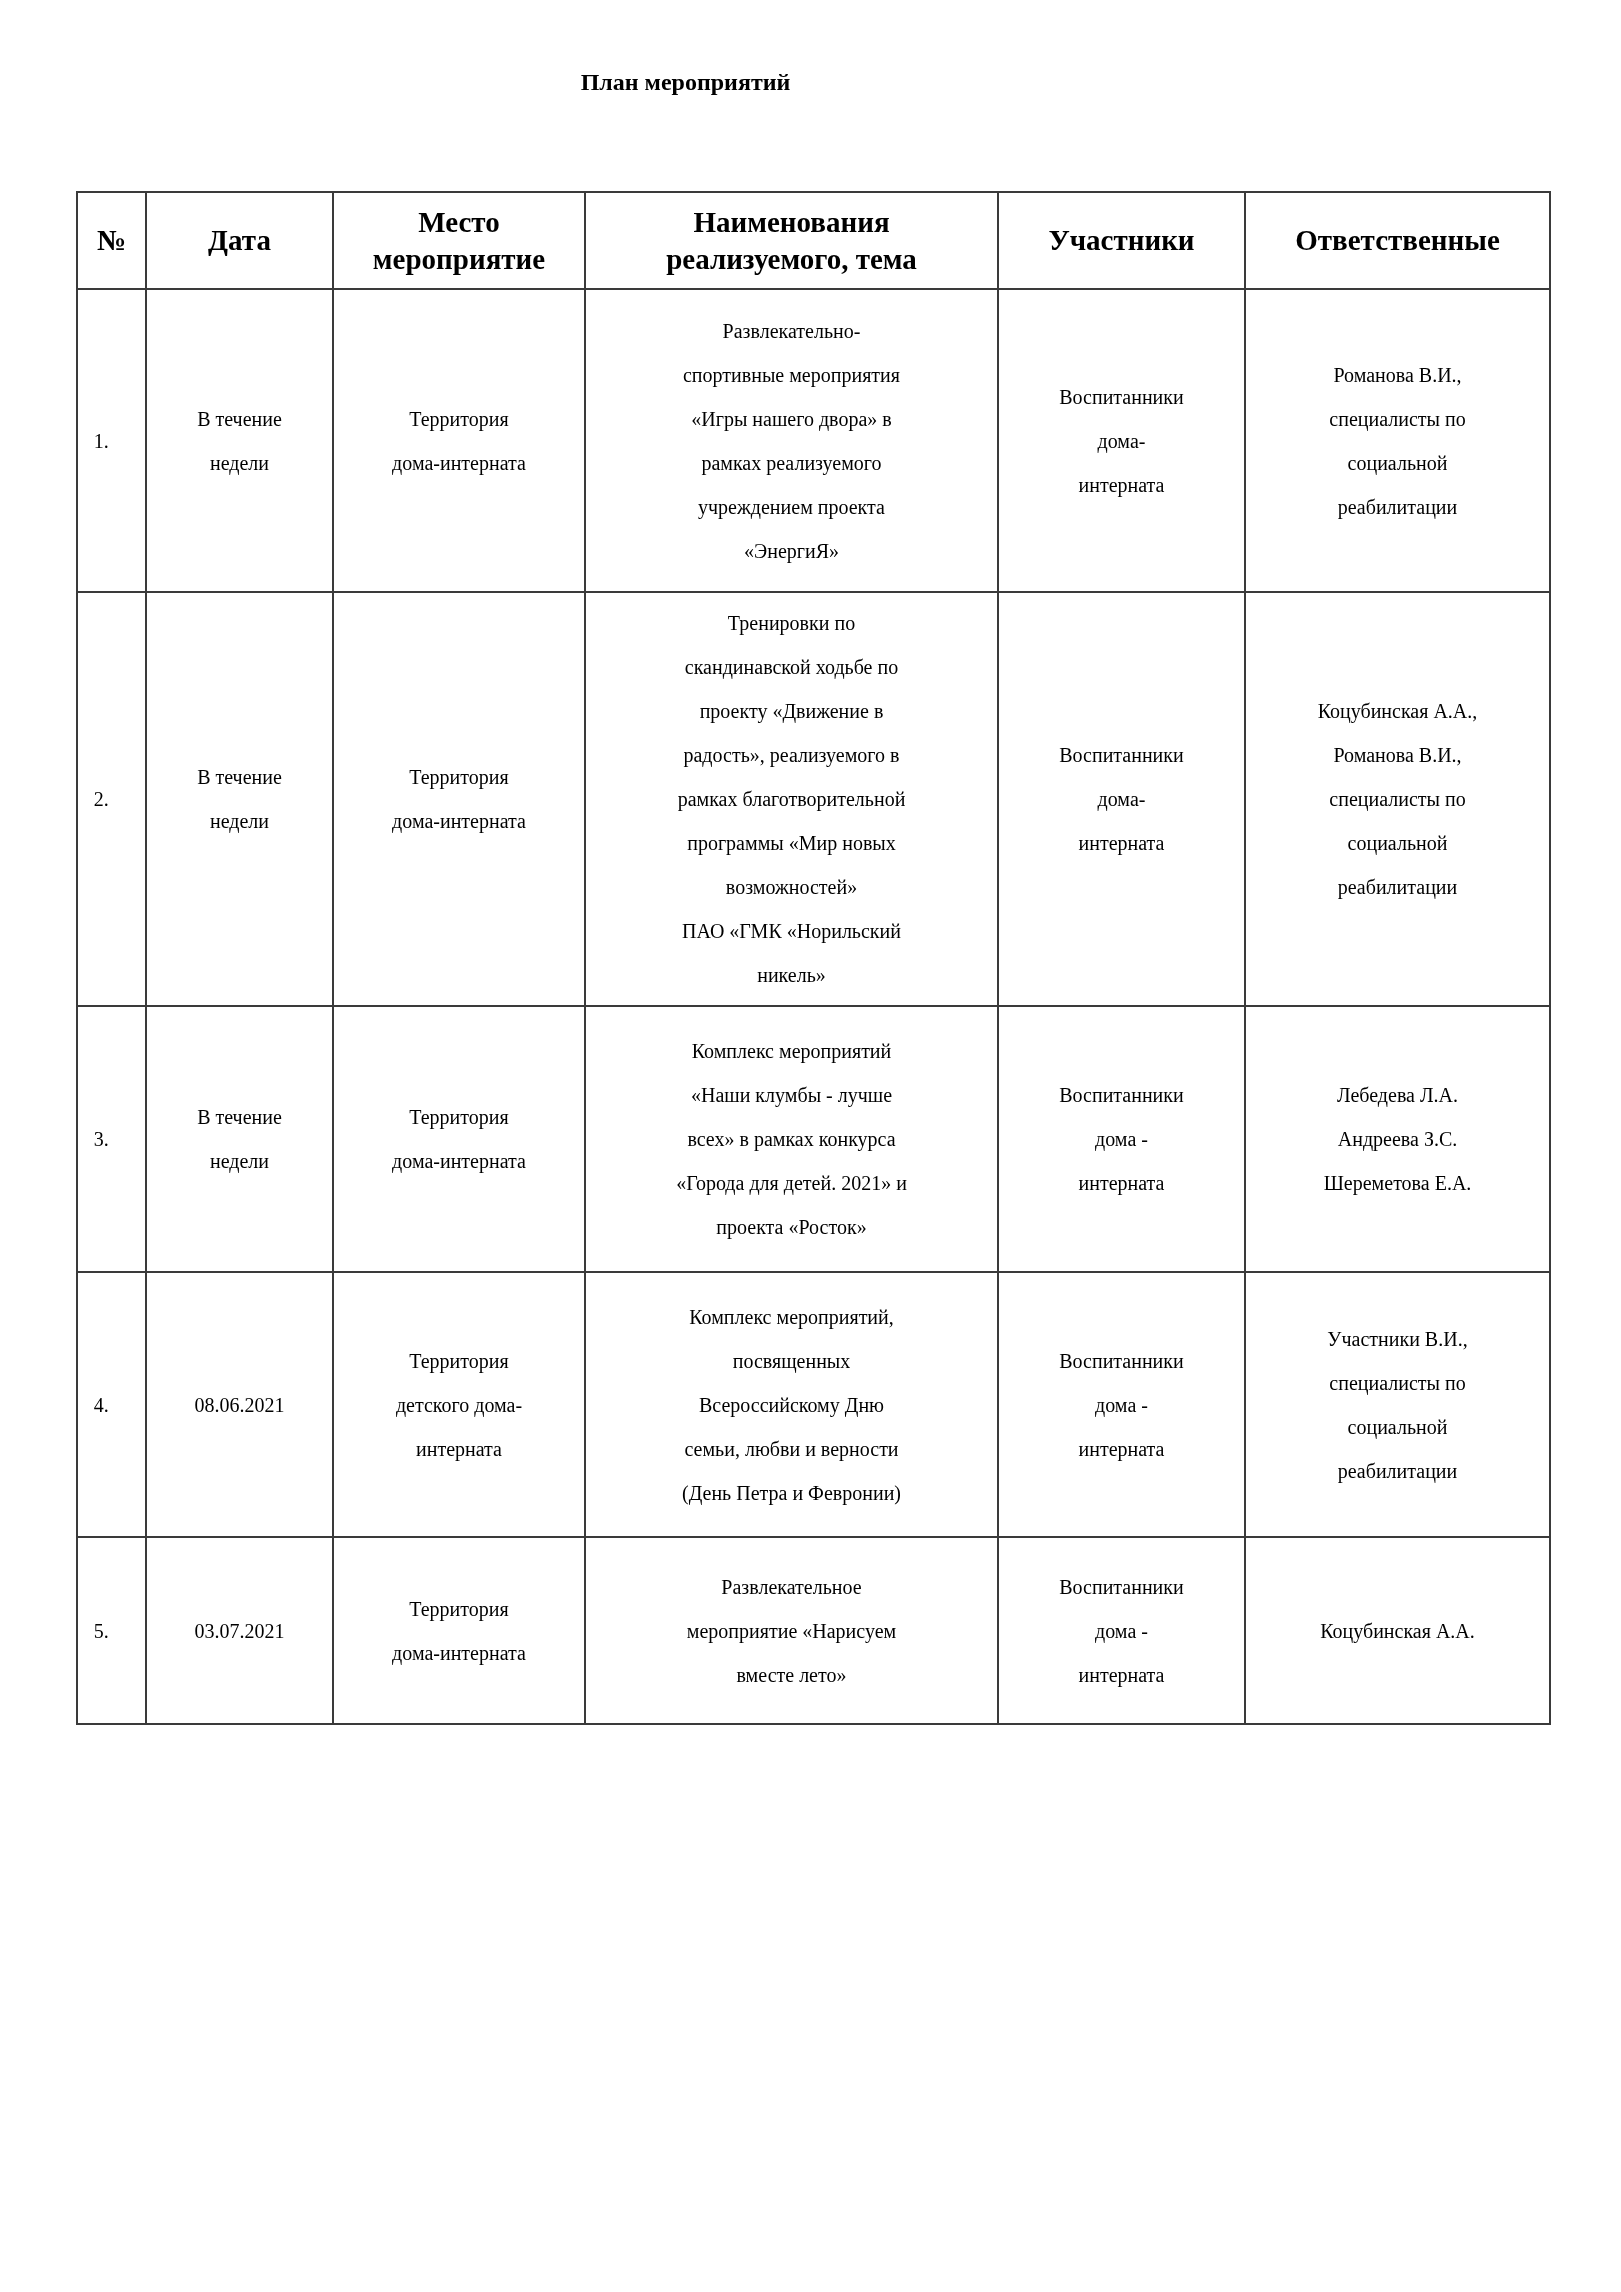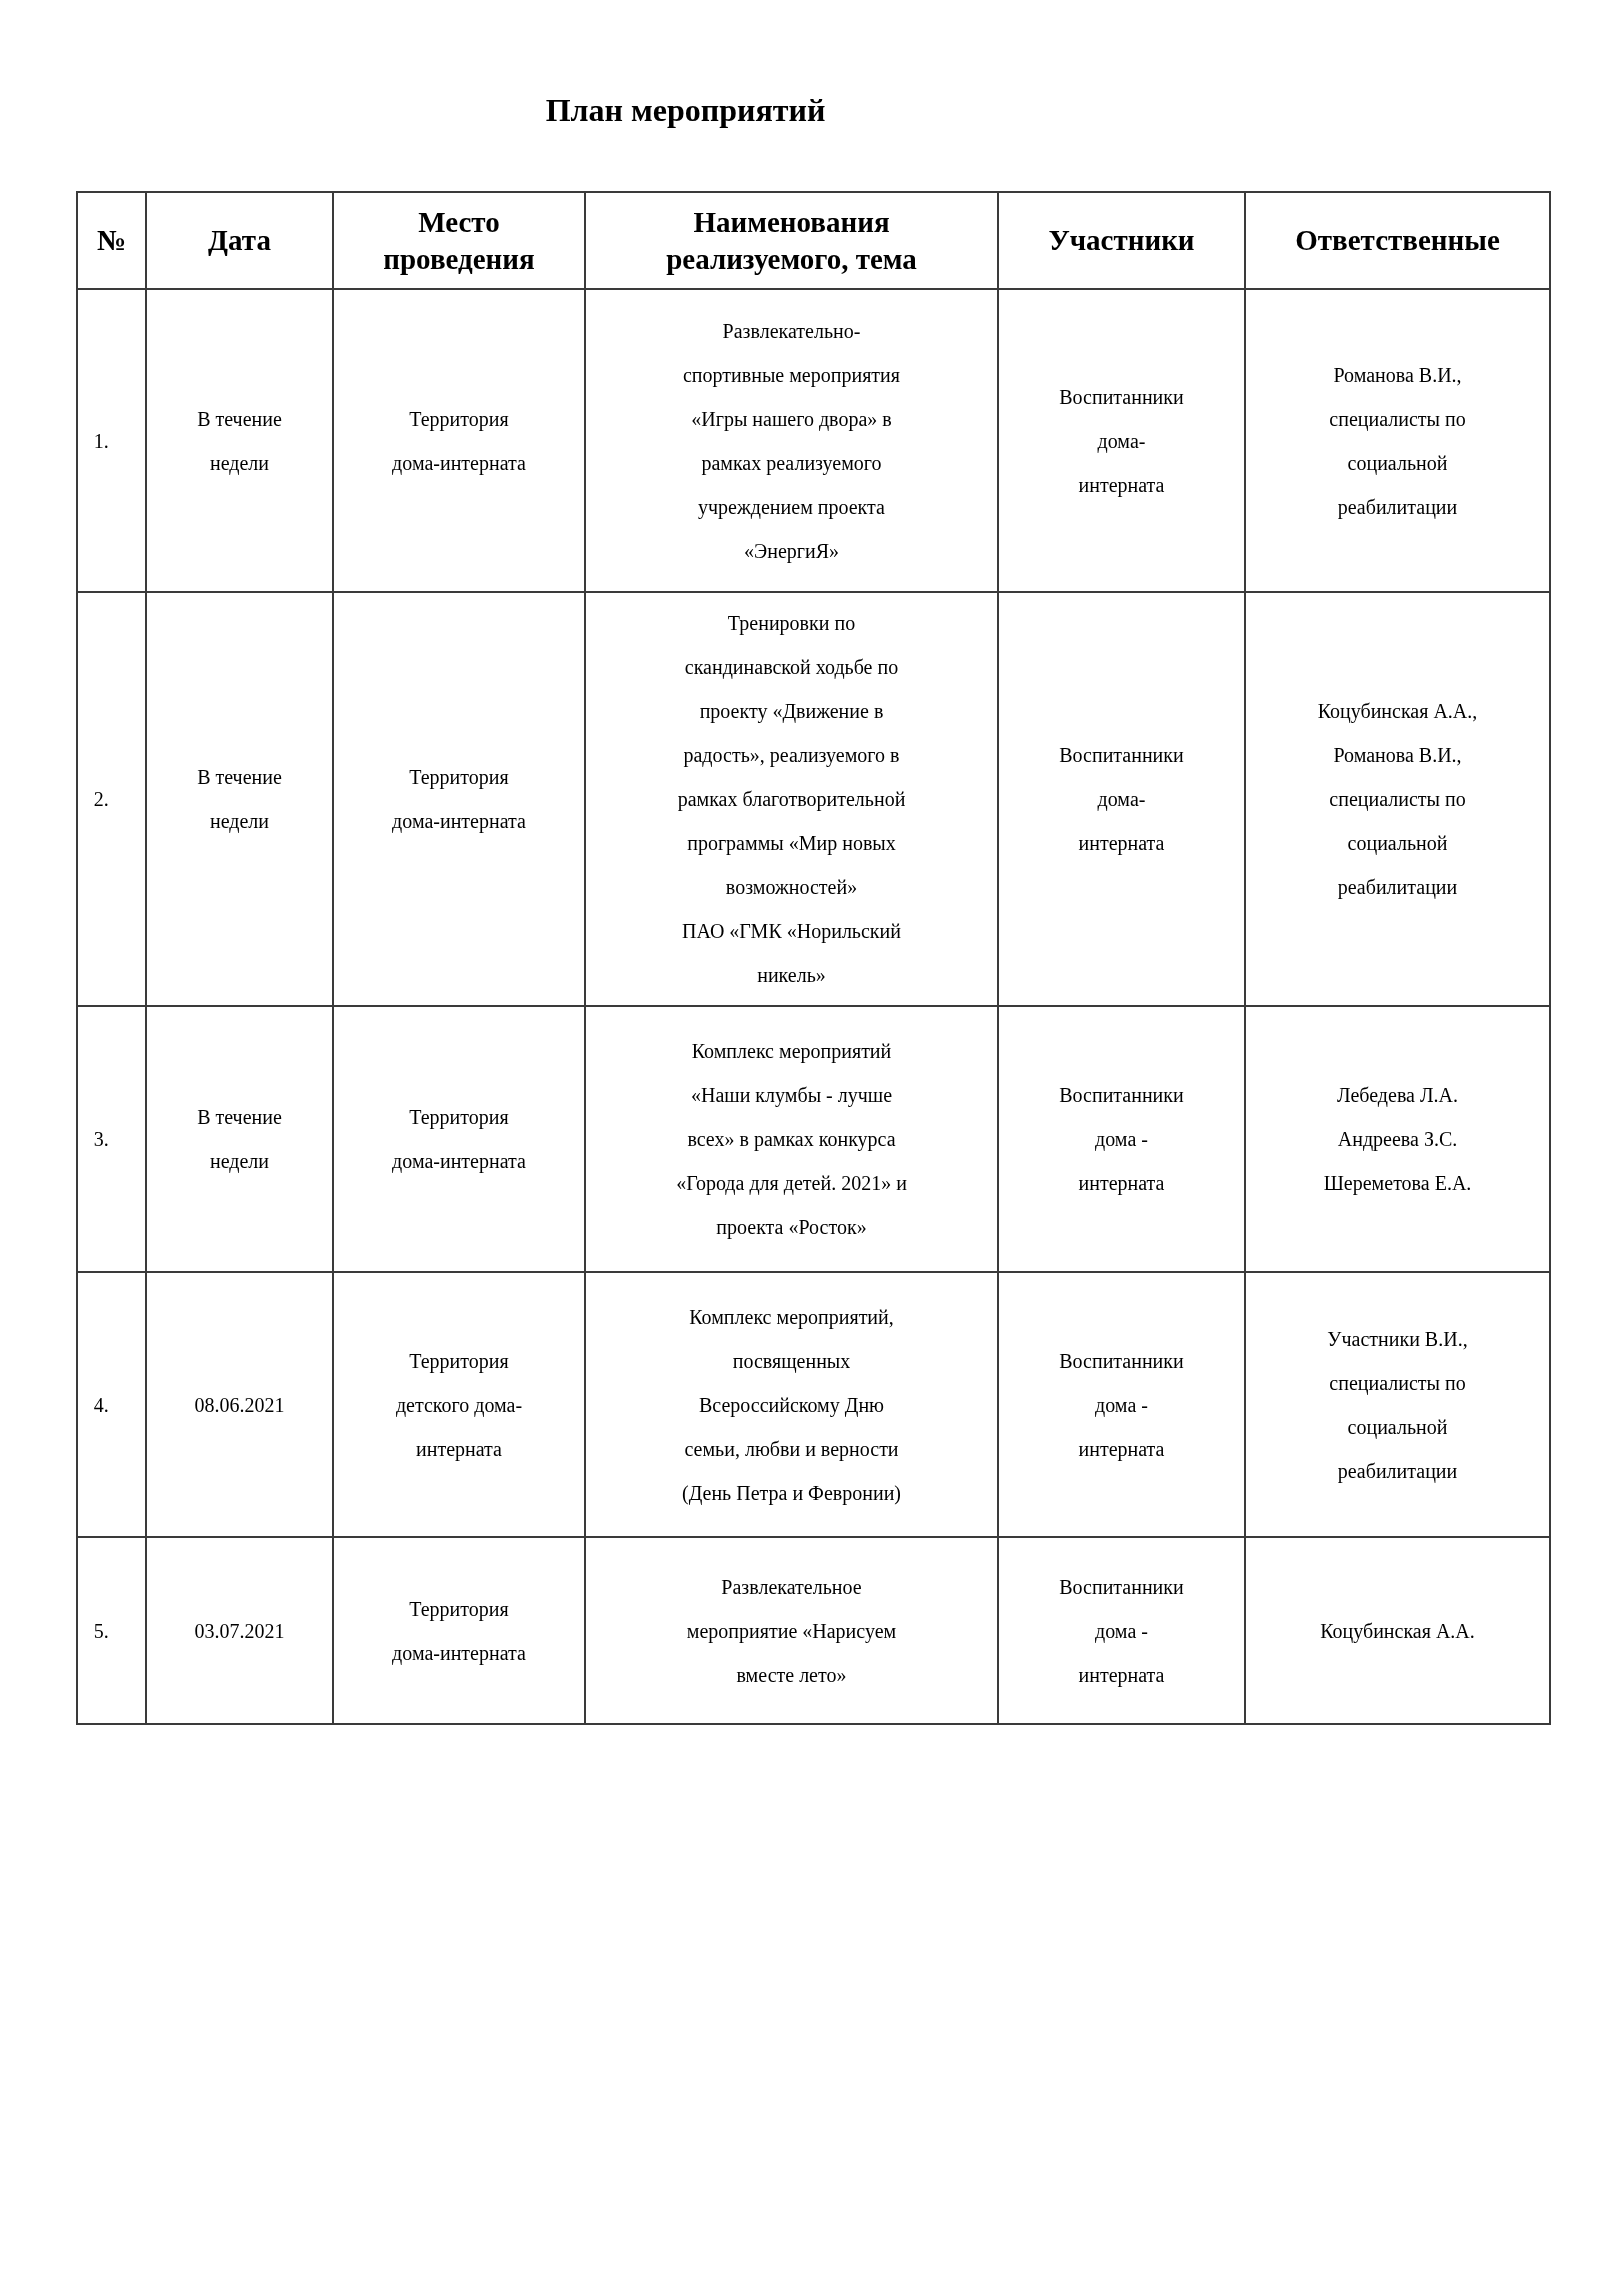--- a/index.html
+++ b/index.html
@@ -11,25 +11,25 @@
       width: 1621px;
       height: 2293px;
       position: relative;
       font-family: "Liberation Serif", "DejaVu Serif", serif;
       color: #000000;
       overflow: hidden;
     }
     .page-title {
       position: absolute;
       left: 0;
-      top: 92px;
+      top: 64px;
       width: 1371px;
       text-align: center;
       font-weight: bold;
-      font-size: 32px;
+      font-size: 24px;
       line-height: 37px;
     }
     .page-title div { display: block; }
     table.plan {
       position: absolute;
       left: 76px;
       top: 191px;
       width: 1472px;
       border-collapse: collapse;
       table-layout: fixed;
@@ -80,21 +80,21 @@
       <col class="c-place">
       <col class="c-name">
       <col class="c-part">
       <col class="c-resp">
   </colgroup>
   <thead>
     <tr class="h-head">
       <th>№</th>
       <th>Дата</th>
       <th class="multiline">Место
-проведения</th>
+мероприятие</th>
       <th class="multiline">Наименования
 реализуемого, тема</th>
       <th>Участники</th>
       <th>Ответственные</th>
     </tr>
   </thead>
   <tbody>
     <tr class="h-r1">
       <td class="num">1.</td>
       <td class="multiline">В течение

